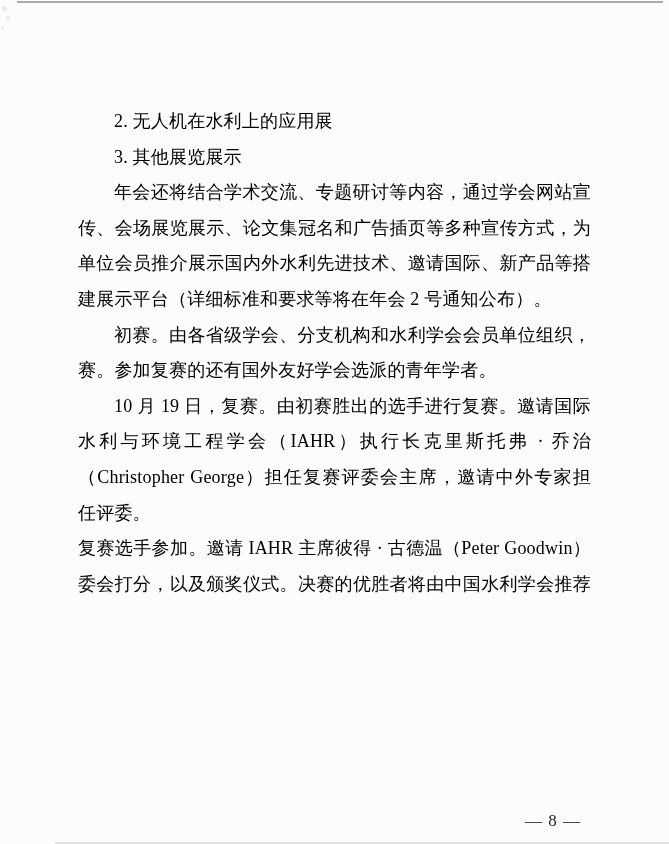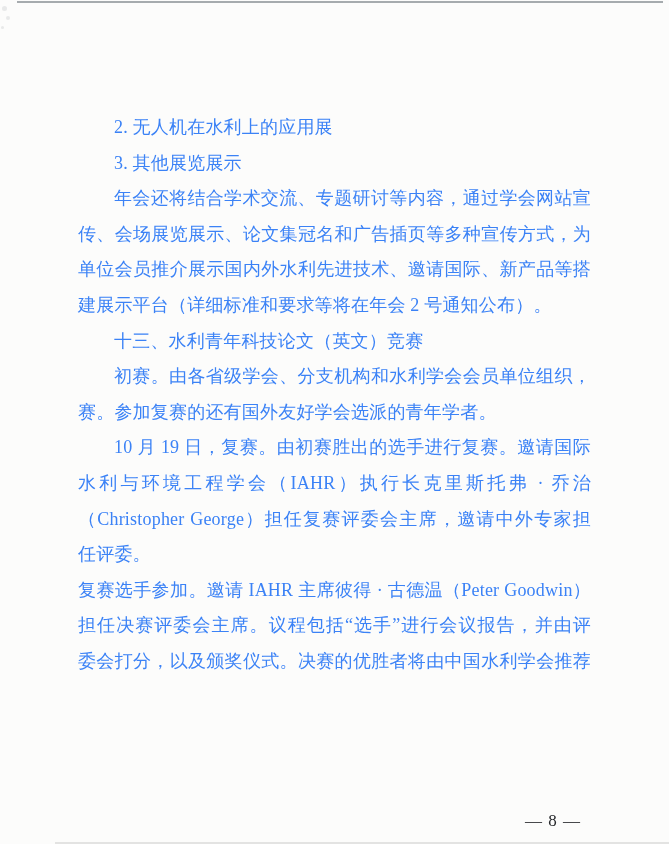--- a/index.html
+++ b/index.html
@@ -40,24 +40,24 @@
     background: #b9bcc0;
     opacity: 0.30;
   }
   .speck.s1 { left: 2px;  top: 6px;  width: 5px; height: 5px; }
   .speck.s2 { left: 6px;  top: 16px; width: 4px; height: 4px; }
   .speck.s3 { left: 1px;  top: 26px; width: 3px; height: 3px; }
 
   .text-block {
     position: absolute;
     left: 78px;
-    top: 110px;
+    top: 104px;
     width: 513px;
     font-size: 18px;
-    color: #3b82f6;
+    color: #000000;
     letter-spacing: 0.2px;
   }
   .ln {
     height: 35.6px;
     line-height: 35.6px;
     white-space: nowrap;
     overflow: visible;
   }
   
   .ln.j {
@@ -91,28 +91,26 @@
   <div class="speck s2"></div>
   <div class="speck s3"></div>
 
   <div class="text-block">
     <div class="ln ind">2. 无人机在水利上的应用展</div>
     <div class="ln ind">3. 其他展览展示</div>
     <div class="ln ind j">年会还将结合学术交流、专题研讨等内容，通过学会网站宣</div>
     <div class="ln j">传、会场展览展示、论文集冠名和广告插页等多种宣传方式，为</div>
     <div class="ln j">单位会员推介展示国内外水利先进技术、邀请国际、新产品等搭</div>
     <div class="ln">建展示平台（详细标准和要求等将在年会 2 号通知公布）。</div>
-    <div class="ln ind">十三、水利青年科技论文（英文）竞赛</div>
     <div class="ln ind j">初赛。由各省级学会、分支机构和水利学会会员单位组织，</div>
     <div class="ln">赛。参加复赛的还有国外友好学会选派的青年学者。</div>
     <div class="ln ind j">10 月 19 日，复赛。由初赛胜出的选手进行复赛。邀请国际</div>
     <div class="ln j">水利与环境工程学会（IAHR）执行长克里斯托弗 · 乔治</div>
     <div class="ln j">（Christopher George）担任复赛评委会主席，邀请中外专家担</div>
     <div class="ln">任评委。</div>
     <div class="ln j">复赛选手参加。邀请 IAHR 主席彼得 · 古德温（Peter Goodwin）</div>
-    <div class="ln j">担任决赛评委会主席。议程包括“选手”进行会议报告，并由评</div>
     <div class="ln j">委会打分，以及颁奖仪式。决赛的优胜者将由中国水利学会推荐</div>
   </div>
 
   <div class="page-number">— 8 —</div>
 
   <div class="bottom-scan-line"></div>
 </div>
 
 </body></html>

